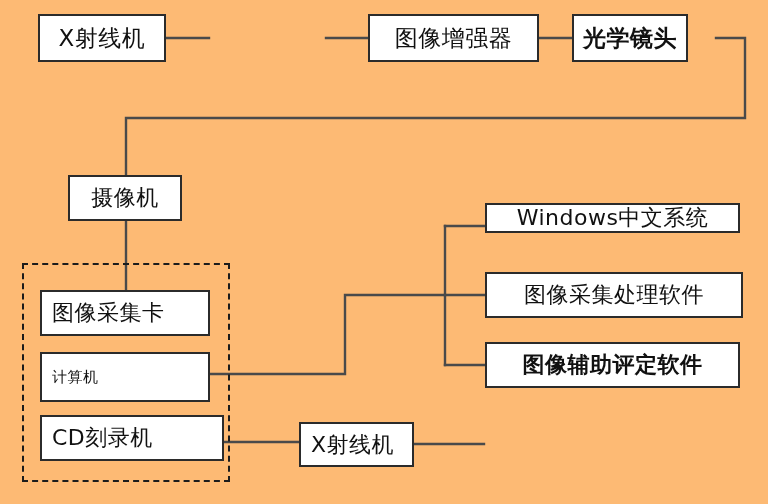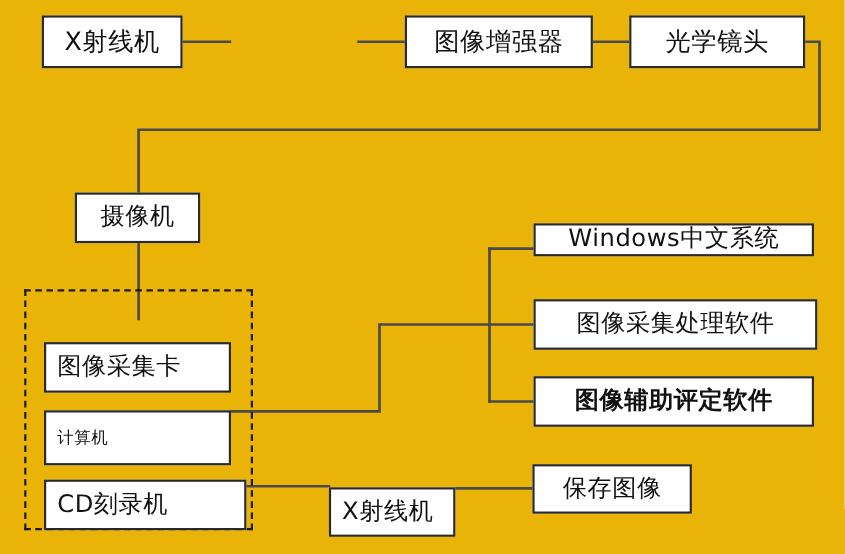--- a/index.html
+++ b/index.html
@@ -24,21 +24,20 @@
     align-items: center;
     justify-content: center;
     color: #111111;
     line-height: 1;
     white-space: nowrap;
     letter-spacing: 0.5px;
   }
   .node.left {
     justify-content: flex-start;
     padding-left: 10px;
-    margin-top: 21px;
   }
   .group-dashed {
     position: absolute;
     box-sizing: border-box;
     border: 2px dashed #1c1c1c;
     background: transparent;
   }
   #edges {
     position: absolute;
     left: 0;
@@ -51,45 +50,44 @@
     stroke: #4a4a4a;
     stroke-width: 2.4;
     fill: none;
     stroke-linecap: square;
     stroke-linejoin: miter;
   }
 </style>
 </head>
 <body>
 
-<div id="canvas" style="background: #eab308;">
+<div id="canvas" style="background: #fdba74;">
 
   <svg id="edges" viewBox="0 0 768 504" xmlns="http://www.w3.org/2000/svg">
       <path d="M166 38 L209 38" stroke="#4a4a4a"></path>
       <path d="M326 38 L368 38" stroke="#4a4a4a"></path>
       <path d="M539 38 L572 38" stroke="#4a4a4a"></path>
       <path d="M716 38 L745 38 L745 118 L126 118 L126 175" stroke="#4a4a4a"></path>
       <path d="M126 221 L126 290" stroke="#4a4a4a"></path>
       <path d="M210 374 L345 374 L345 295 L445 295" stroke="#4a4a4a"></path>
       <path d="M445 226 L445 365" stroke="#4a4a4a"></path>
       <path d="M445 226 L485 226" stroke="#4a4a4a"></path>
       <path d="M445 295 L485 295" stroke="#4a4a4a"></path>
       <path d="M445 365 L485 365" stroke="#4a4a4a"></path>
       <path d="M210 442 L299 442" stroke="#4a4a4a"></path>
       <path d="M414 444 L484 444" stroke="#4a4a4a"></path>
     </svg>
 
   <div class="group-dashed" style="left: 22px; top: 263px; width: 208px; height: 219px;"></div>
 
   <div class="node" style="left: 38px; top: 14px; width: 128px; height: 48px; font-size: 23px; border-color: rgb(43, 43, 43); color: rgb(17, 17, 17);">X射线机</div>
   <div class="node" style="left: 368px; top: 14px; width: 171px; height: 48px; font-size: 23px; border-color: rgb(43, 43, 43); color: rgb(17, 17, 17);">图像增强器</div>
-  <div class="node" style="left: 572px; top: 14px; width: 160px; height: 48px; font-size: 23px; border-color: rgb(43, 43, 43); color: rgb(17, 17, 17);">光学镜头</div>
+  <div class="node" style="left: 572px; top: 14px; width: 116px; height: 48px; font-size: 23px; border-color: rgb(43, 43, 43); color: rgb(17, 17, 17); font-weight: bold;">光学镜头</div>
   <div class="node" style="left: 68px; top: 175px; width: 114px; height: 46px; font-size: 22px; border-color: rgb(43, 43, 43); color: rgb(17, 17, 17);">摄像机</div>
   <div class="node left" style="left: 40px; top: 290px; width: 170px; height: 46px; font-size: 22px; border-color: rgb(43, 43, 43); color: rgb(17, 17, 17);">图像采集卡</div>
   <div class="node left" style="left: 40px; top: 352px; width: 170px; height: 50px; font-size: 15px; border-color: rgb(43, 43, 43); color: rgb(17, 17, 17);">计算机</div>
   <div class="node left" style="left: 40px; top: 415px; width: 184px; height: 46px; font-size: 22px; border-color: rgb(43, 43, 43); color: rgb(17, 17, 17);">CD刻录机</div>
   <div class="node" style="left: 485px; top: 203px; width: 255px; height: 30px; font-size: 22px; border-color: rgb(43, 43, 43); color: rgb(17, 17, 17);">Windows中文系统</div>
   <div class="node" style="left: 485px; top: 272px; width: 258px; height: 46px; font-size: 22px; border-color: rgb(43, 43, 43); color: rgb(17, 17, 17);">图像采集处理软件</div>
   <div class="node" style="left: 485px; top: 342px; width: 255px; height: 46px; font-size: 22px; border-color: rgb(43, 43, 43); color: rgb(17, 17, 17); font-weight: bold;">图像辅助评定软件</div>
   <div class="node left" style="left: 299px; top: 422px; width: 115px; height: 45px; font-size: 22px; border-color: rgb(43, 43, 43); color: rgb(17, 17, 17);">X射线机</div>
-  <div class="node" style="left: 484px; top: 422px; width: 145px; height: 45px; font-size: 22px; border-color: rgb(43, 43, 43); color: rgb(17, 17, 17);">保存图像</div>
 
 </div>
 
 </body></html>

